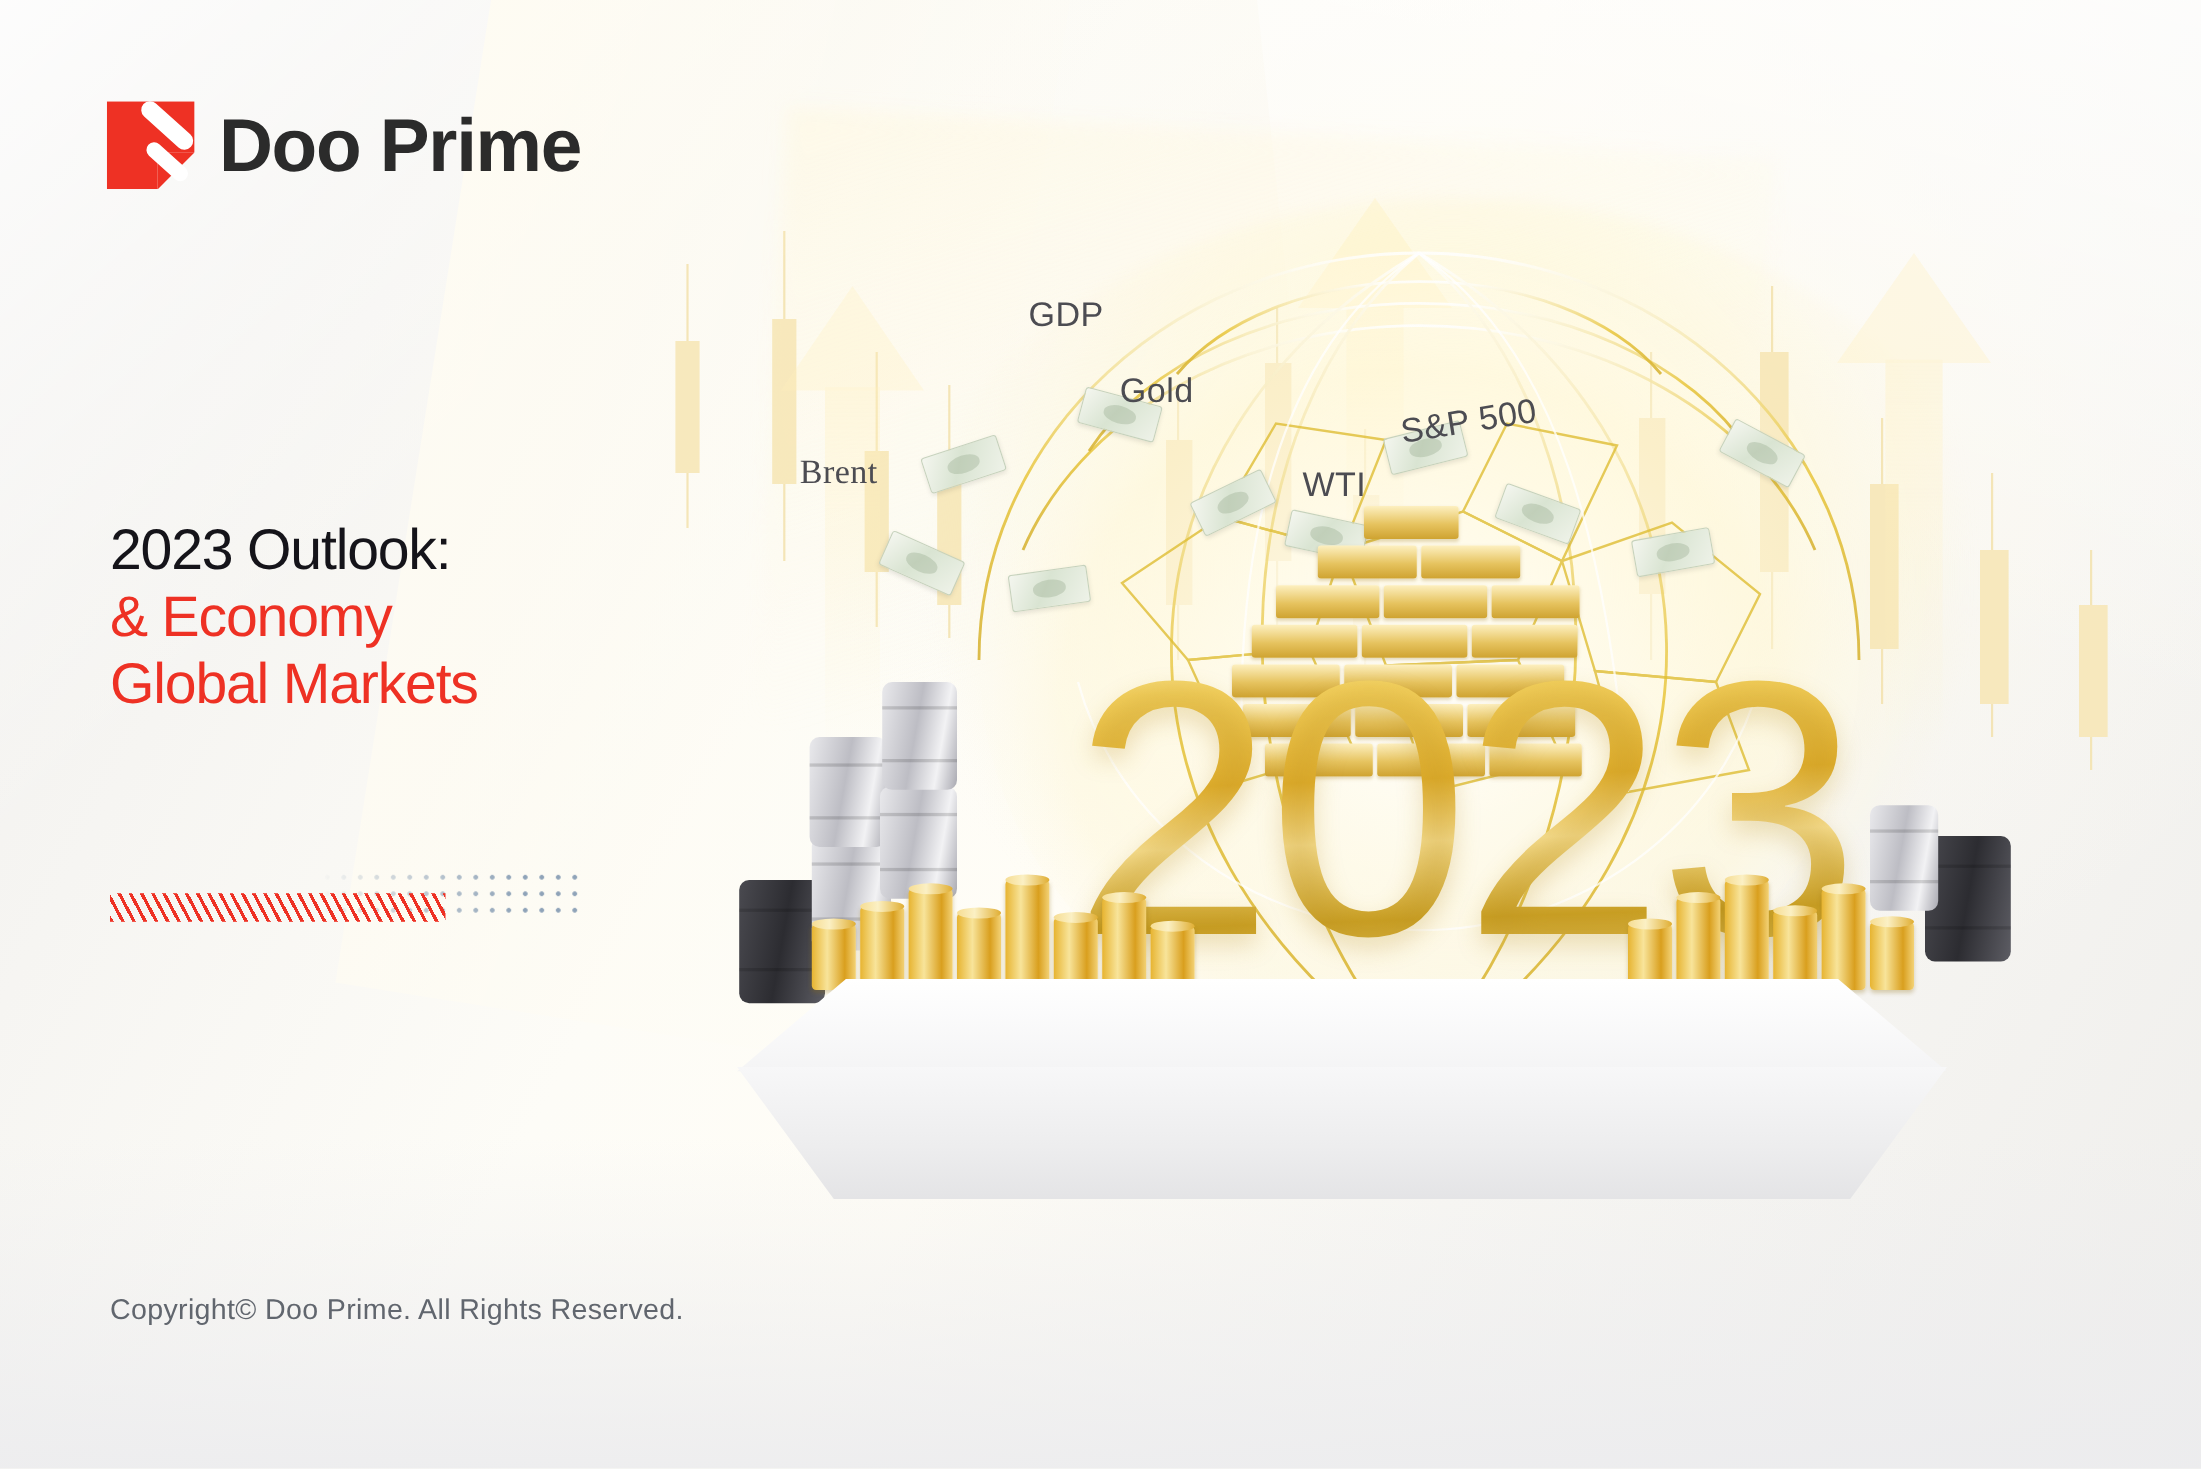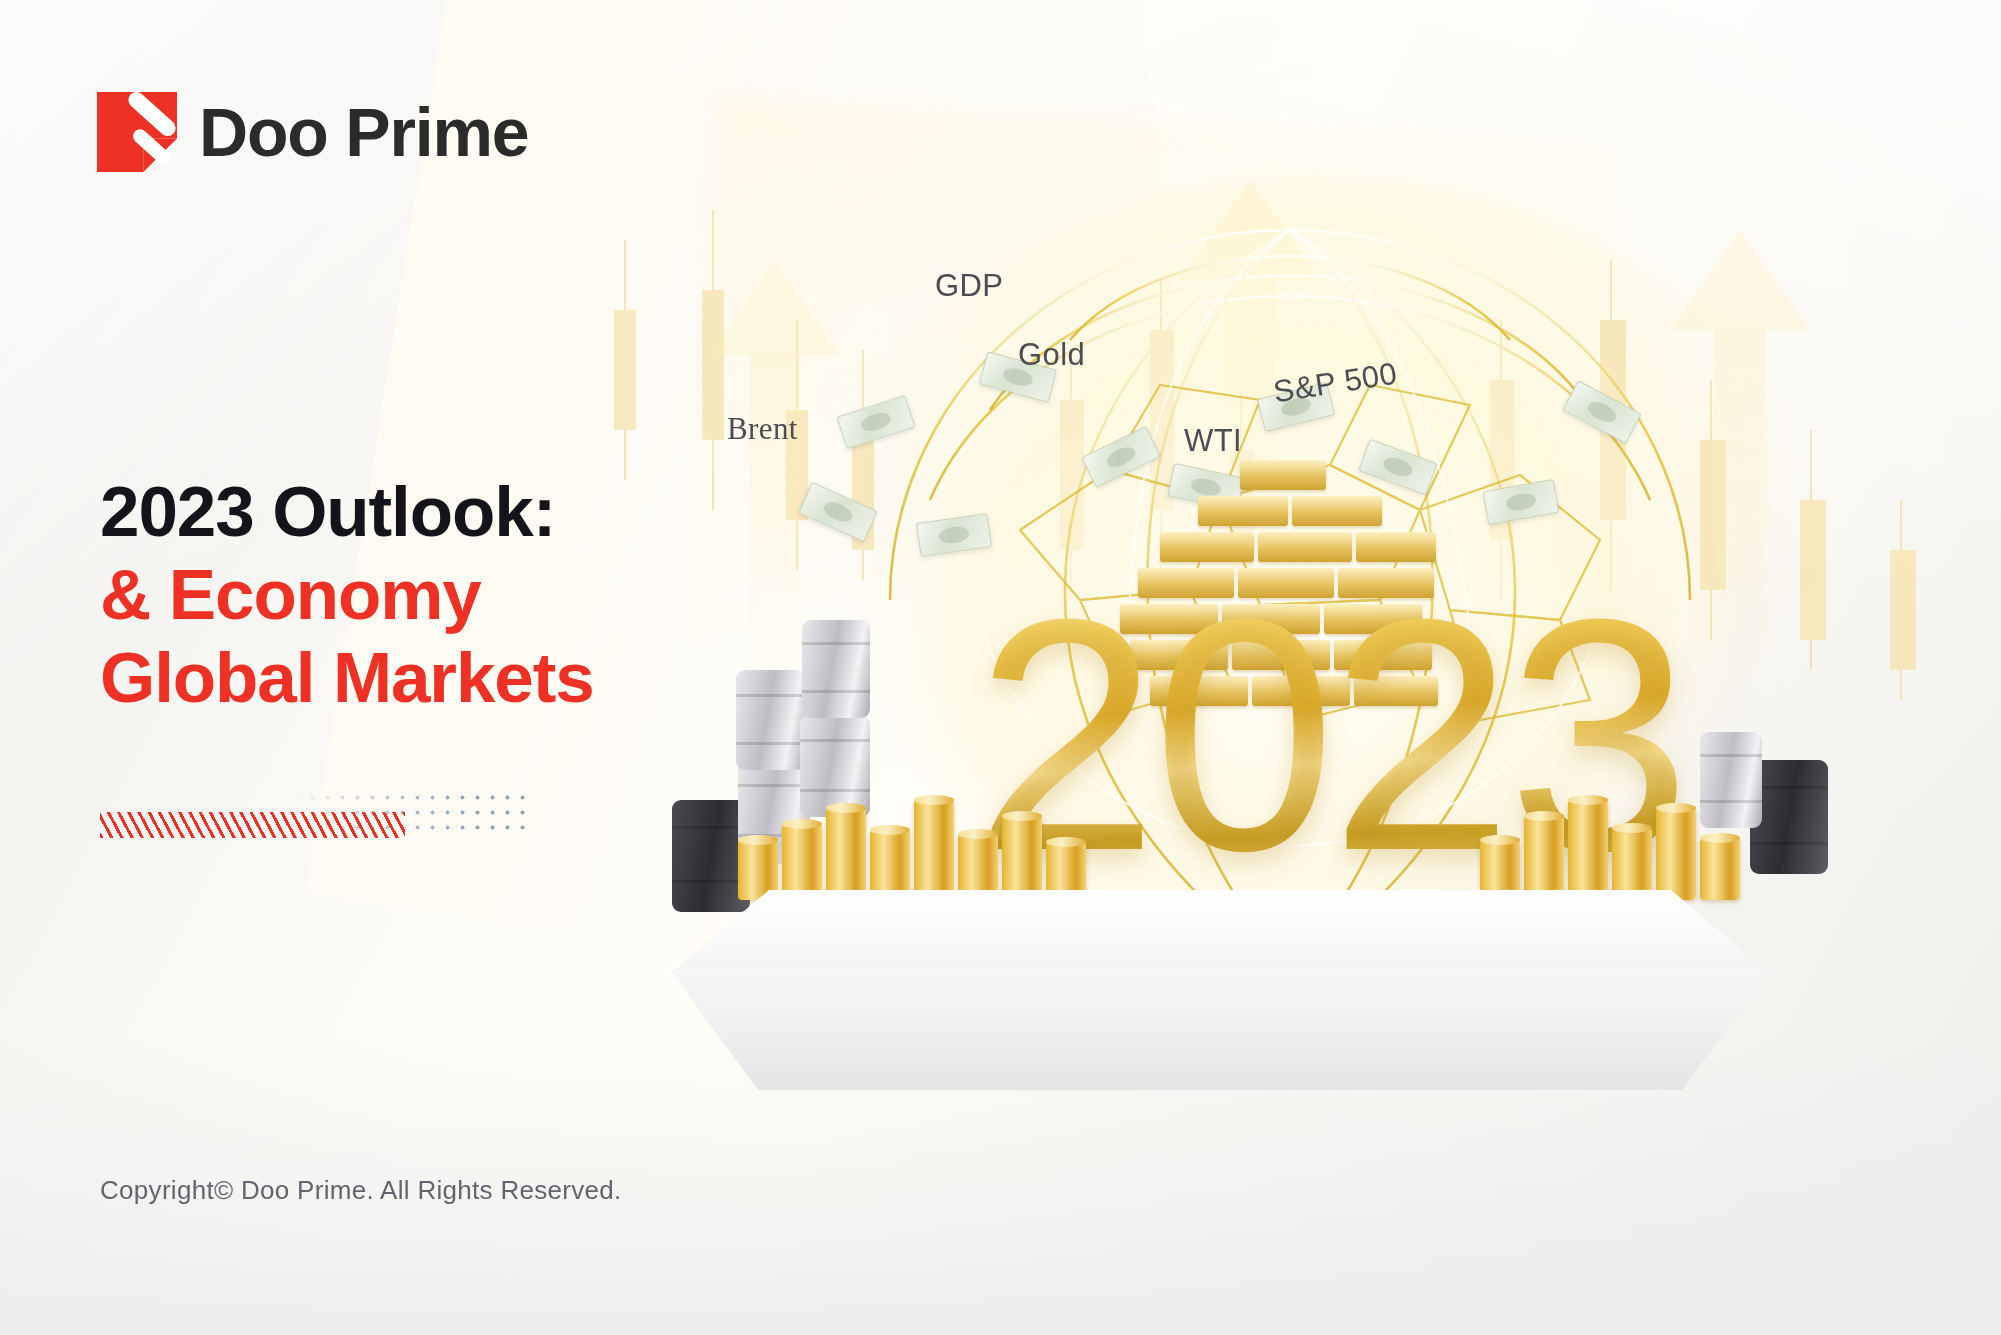--- a/index.html
+++ b/index.html
@@ -44,21 +44,21 @@
     position:absolute;left:58%;top:58%;width:42%;height:42%;background:#EE3124;
     clip-path:polygon(0 0,100% 0,0 100%);
   }
   .logo-mark .slash{position:absolute;background:#fff;border-radius:9px;}
   .logo-mark .s1{width:58px;height:16px;left:26px;top:14px;transform:rotate(42deg);transform-origin:center;}
   .logo-mark .s2{width:46px;height:14px;left:32px;top:48px;transform:rotate(42deg);transform-origin:center;}
   .logo-word{font-size:68px;font-weight:700;color:#2b2b2b;letter-spacing:-1.2px;line-height:1;}
 
   
   .headline{position:absolute;left:100px;top:470px;line-height:1.17;}
-  .hl{font-size:71px;font-weight:700;letter-spacing:-1.1px;white-space:nowrap;}
+  .hl{font-size:52px;font-weight:400;letter-spacing:-1.1px;white-space:nowrap;}
   .hl.dark{color:#15141a;}
   .hl.red{color:#EE3124;}
 
   
   .divider{position:absolute;left:100px;top:790px;width:430px;height:60px;}
   .dots{
     position:absolute;left:190px;top:0;width:240px;height:50px;
     background-image:radial-gradient(circle, #8fa3b8 1.9px, rgba(0,0,0,0) 2.2px);
     background-size:15px 15px;
     -webkit-mask-image:linear-gradient(90deg, rgba(0,0,0,0) 0%, rgba(0,0,0,0.35) 22%, rgba(0,0,0,1) 75%);

